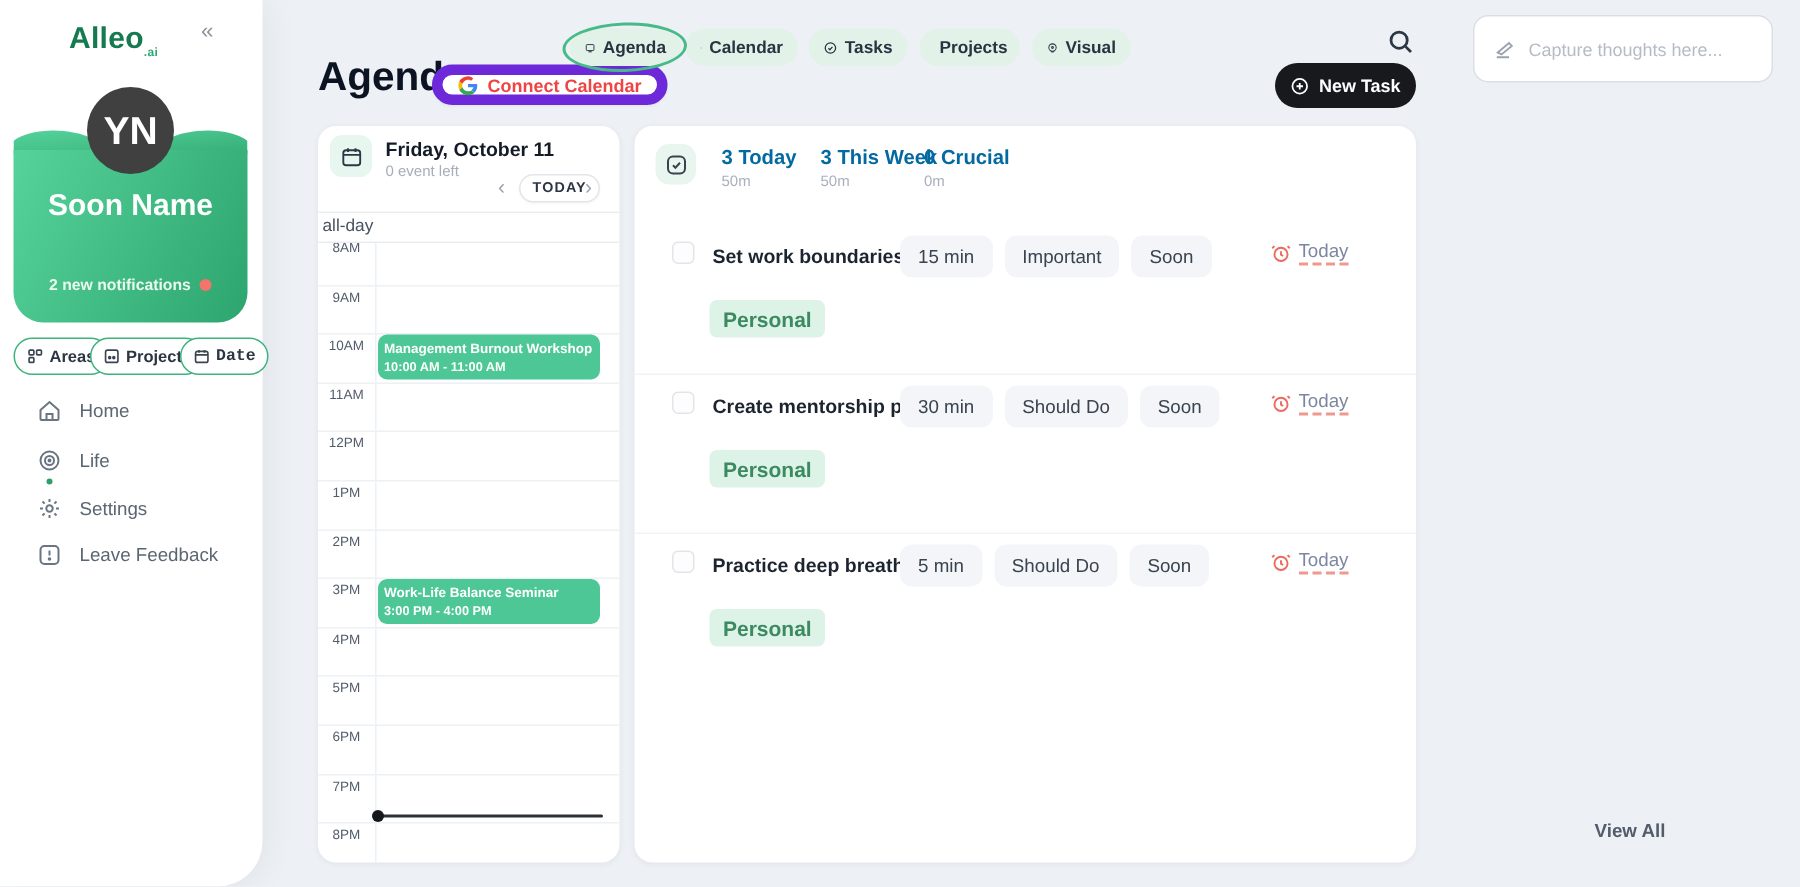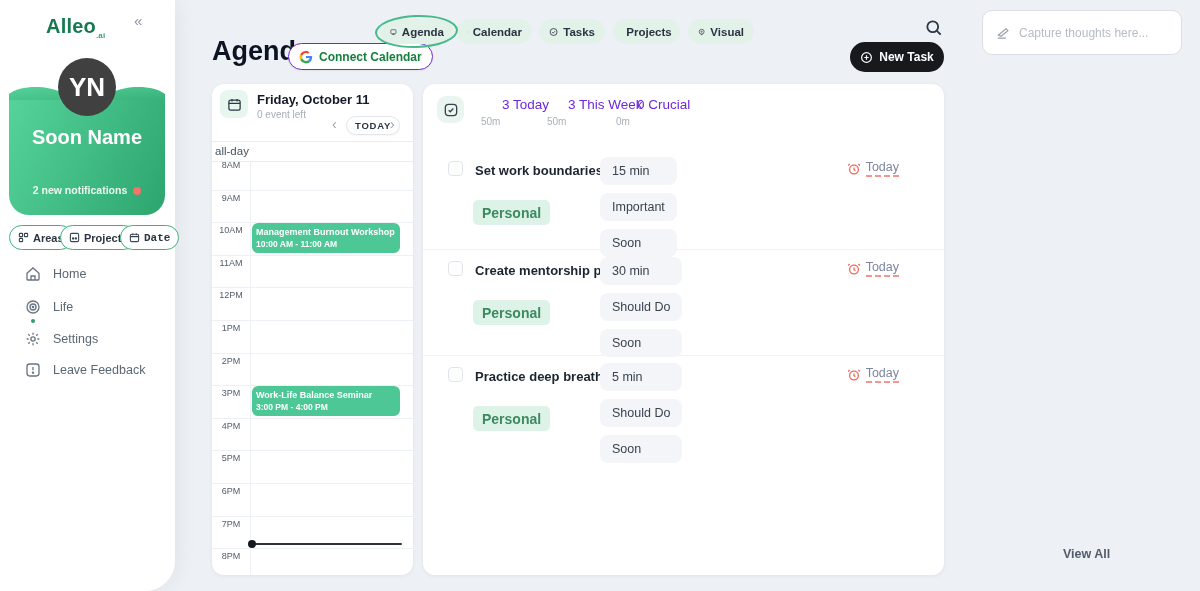--- a/index.html
+++ b/index.html
@@ -36,23 +36,23 @@
 
   
   .topnav-pill { position:absolute; top:19px; height:25px; background:#e2f2e9; border-radius:13px;
                  display:inline-flex; align-items:center; justify-content:center; gap:5px; padding:0 10px;
                  font-size:11.5px; font-weight:700; color:#2a3340; cursor:pointer; z-index:2; }
   .topnav-pill svg { color:#2a3340; }
   .active-ring { position:absolute; left:375px; top:15px; width:83px; height:33px; border:2px solid #46ba88;
                  border-radius:50%; transform:rotate(-2deg); pointer-events:none; z-index:3; }
 
   .page-title { position:absolute; left:212px; top:36px; font-size:27px; font-weight:800; color:#0c1322; }
-  .connect-btn { position:absolute; left:288px; top:43px; height:27px; background:#fff; border:1px solid #6d28d9;
+  .connect-btn { position:absolute; left:288px; top:43px; height:27px; background:#fff; border:7px solid #6d28d9;
                  border-radius:14px; display:inline-flex; align-items:center; gap:6px; padding:0 10px;
-                 font-size:12px; font-weight:600; color:#15803d; box-shadow:0 1px 2px rgba(0,0,0,.05); cursor:pointer; }
+                 font-size:12px; font-weight:600; color:#ef4444; box-shadow:0 1px 2px rgba(0,0,0,.05); cursor:pointer; }
 
   .search-btn { position:absolute; left:924px; top:18px; width:20px; height:20px; cursor:pointer; color:#2c3645; }
   .capture { position:absolute; left:982px; top:10px; width:200px; height:45px; background:#fff; border:1px solid #dbdfe5;
              border-radius:10px; display:flex; align-items:center; gap:8px; padding:0 13px; }
   .capture svg { color:#9aa2ae; flex:none; }
   .capture input { border:none; outline:none; flex:1; font-size:12px; color:#3a4350; font-family:inherit; background:transparent; }
   .capture input::placeholder { color:#b6bcc6; }
 
   .new-task { position:absolute; left:850px; top:42px; width:94px; height:30px; background:#17191d; border-radius:15px;
               display:flex; align-items:center; justify-content:center; gap:6px; color:#fff; font-size:12px;
@@ -85,32 +85,32 @@
   .cal-event .tm { font-size:8.5px; font-weight:800; margin-top:2px; white-space:nowrap; }
   .now-line { position:absolute; left:38px; right:11px; top:401px; height:2px; background:#2c3237; border-radius:1px; z-index:1; }
   .now-line::before { content:""; position:absolute; left:-2px; top:-3px; width:8px; height:8px; background:#15181c; border-radius:50%; }
 
   
   .task-panel { position:absolute; left:423px; top:84px; width:521px; height:491px; background:#fff; border-radius:12px;
                 box-shadow:0 1px 4px rgba(20,30,50,.06); overflow:hidden; }
   .task-icon-box { position:absolute; left:14px; top:12px; width:27px; height:27px; background:#e9f6ef; border-radius:9px;
                    display:flex; align-items:center; justify-content:center; color:#39424e; }
   .stat { position:absolute; top:13px; }
-  .stat .c { font-size:13.5px; font-weight:400; color:#6d28d9;margin-left:21px; }
+  .stat .c { font-size:13.5px; font-weight:700; color:#0369a1; }
   .stat .s { font-size:10px; color:#a9b0bb; margin-top:4px; }
   .stat1 { left:58px; } .stat2 { left:124px; } .stat3 { left:193px; }
 
   .task-rows { position:absolute; top:66px; left:0; right:0; }
   .task-row { position:relative; height:106px; border-bottom:1px solid #f1f3f6; }
   .task-row.first { height:100px; }
   .task-row.last { border-bottom:none; }
   .task-chk { position:absolute; left:25px; top:11px; width:15px; height:15px; border:1.5px solid #e1e5ea;
               border-radius:4px; background:#fdfdfe; cursor:pointer; }
   .task-title { position:absolute; left:52px; top:13px; font-size:13px; font-weight:600; color:#1c2430; }
-  .chips { position:absolute; left:177px; top:7px; display:flex; gap:8px;flex-direction:column; }
+  .chips { position:absolute; left:177px; top:7px; display:flex; gap:8px; }
   .chip { height:28px; padding:0 12px; background:#f3f5f8; border-radius:8px; font-size:12.5px; color:#3a4350;
           display:inline-flex; align-items:center; cursor:pointer; }
   .due { position:absolute; right:45px; top:10px; display:flex; align-items:center; gap:5px; cursor:pointer; }
   .due svg { color:#ec6a5e; }
   .due .due-label { font-size:12.5px; color:#7d86a0; border-bottom:2px dashed #f0988e; padding-bottom:1px; }
   .tag { position:absolute; left:50px; top:50px; height:25px; padding:0 9px; background:#def3e8; border-radius:5px;
          font-size:14px; font-weight:600; color:#3c8a60; display:inline-flex; align-items:center; cursor:pointer; }
 
   .view-all { position:absolute; left:1063px; top:547px; font-size:12.5px; font-weight:600; color:#525c6b; cursor:pointer; }
 </style>

